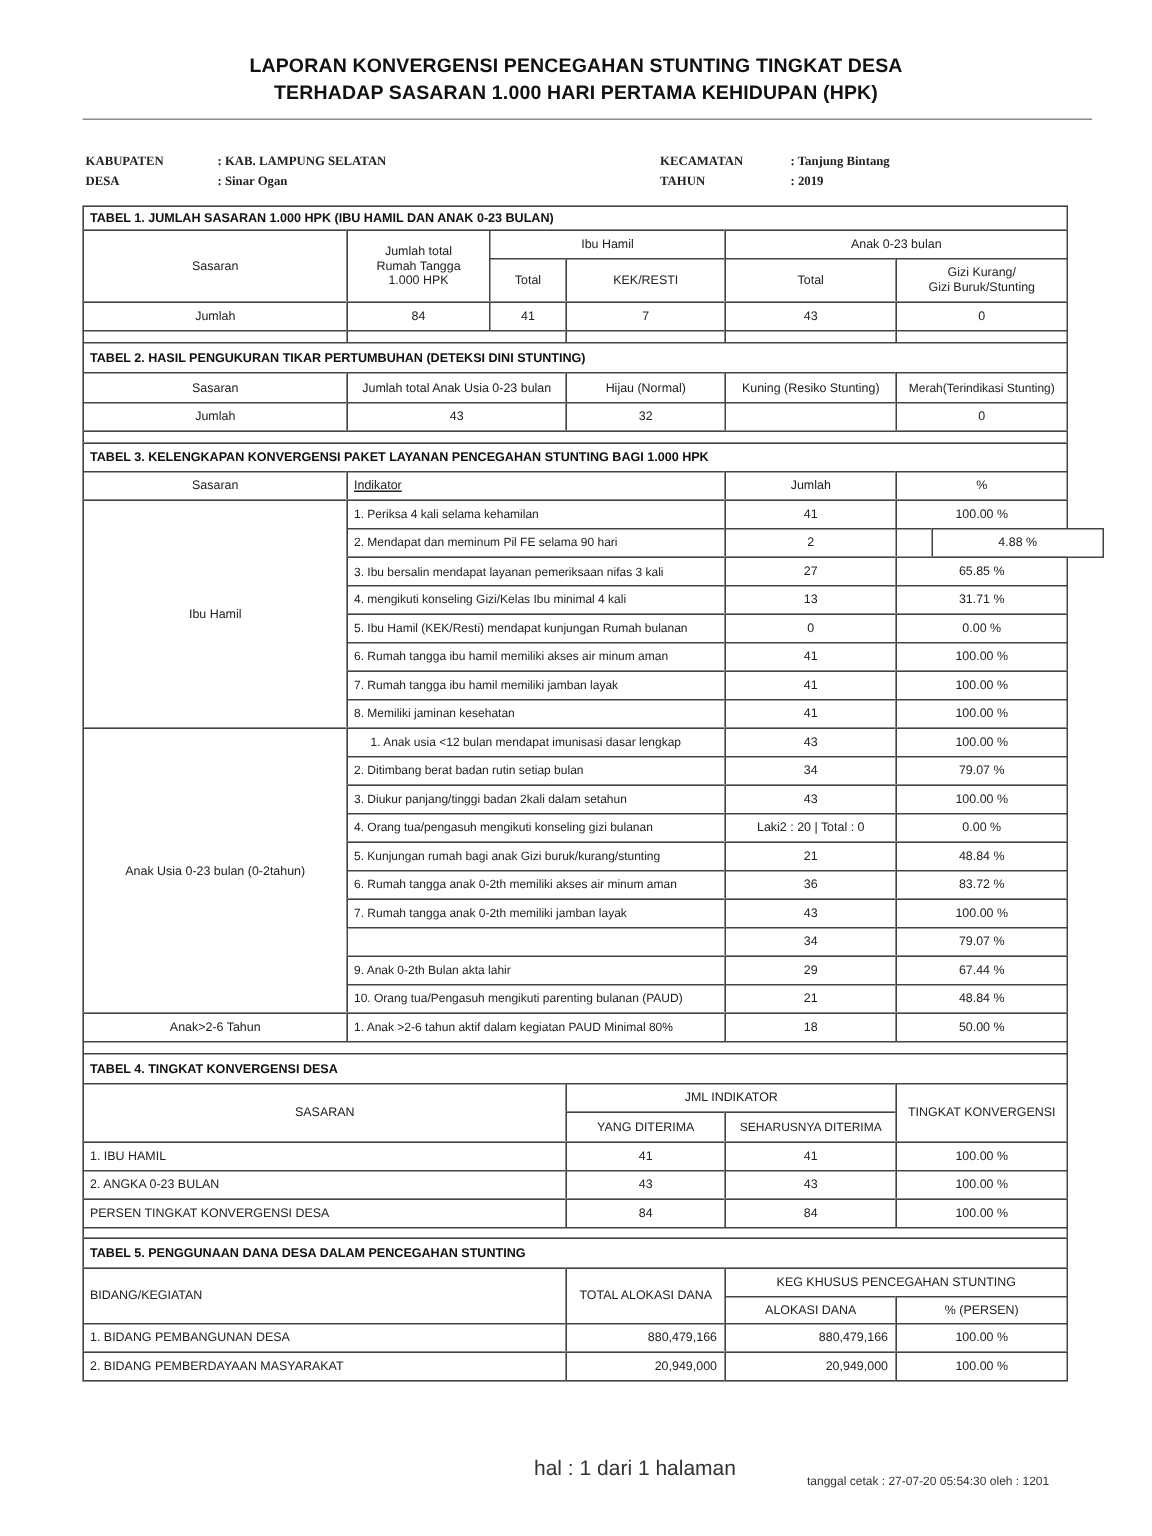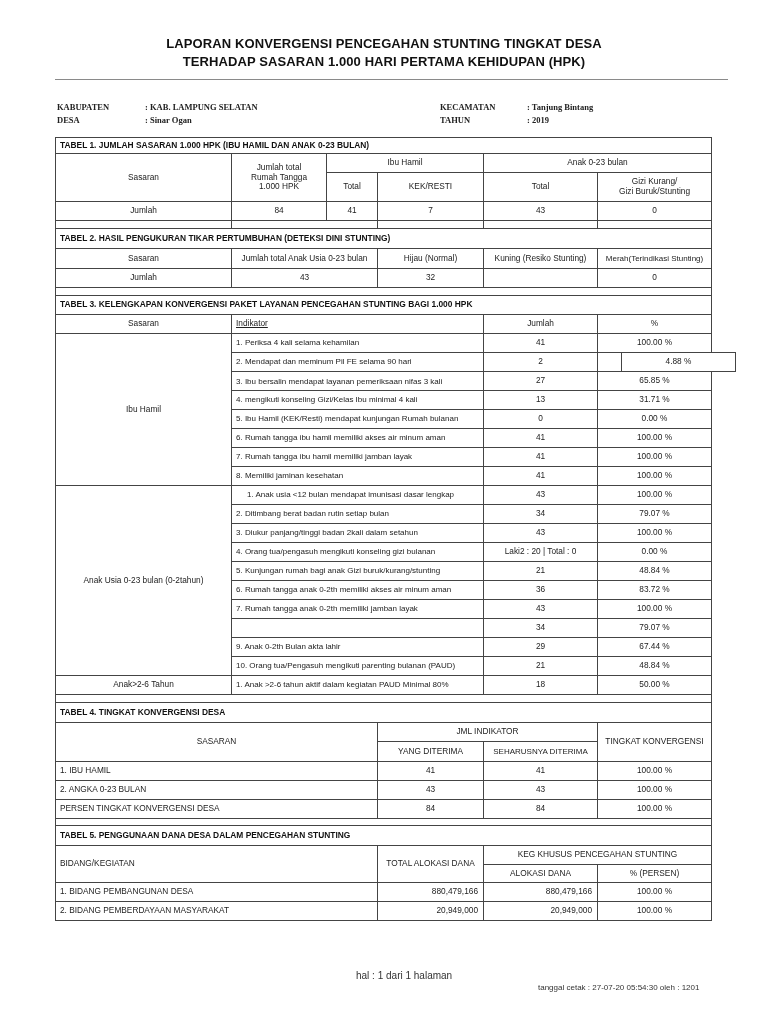--- a/index.html
+++ b/index.html
@@ -237,14 +237,14 @@
       </div>
       <div>
         <div class="cell l" style="left:55px;top:901px;width:323px;height:20px;">2. BIDANG PEMBERDAYAAN MASYARAKAT</div>
         <div class="cell r" style="left:377px;top:901px;width:107px;height:20px;">20,949,000</div>
         <div class="cell r" style="left:483px;top:901px;width:115px;height:20px;">20,949,000</div>
         <div class="cell " style="left:597px;top:901px;width:115px;height:20px;">100.00 %</div>
       </div>
     </div>
 </div>
 
-<div class="foot" style="left:336px;top:970px;font-size:10px;padding-left:20px;">hal : 1 dari 1 halaman</div>
+<div class="foot" style="left:336px;top:970px;font-size:14px;padding-left:20px;">hal : 1 dari 1 halaman</div>
 <div class="foot" style="left:538px;top:983px;font-size:8px;">tanggal cetak : 27-07-20 05:54:30 oleh : 1201</div>
 
 </body></html>

